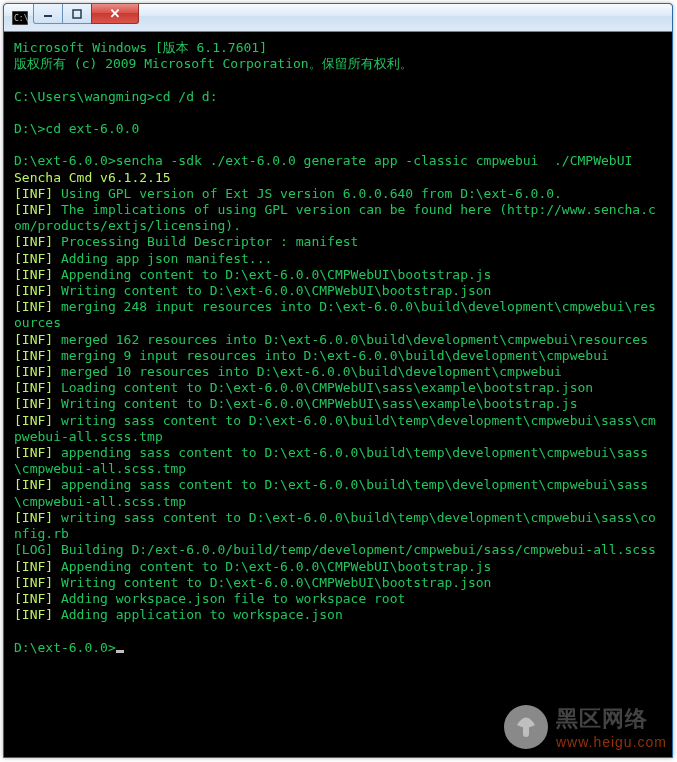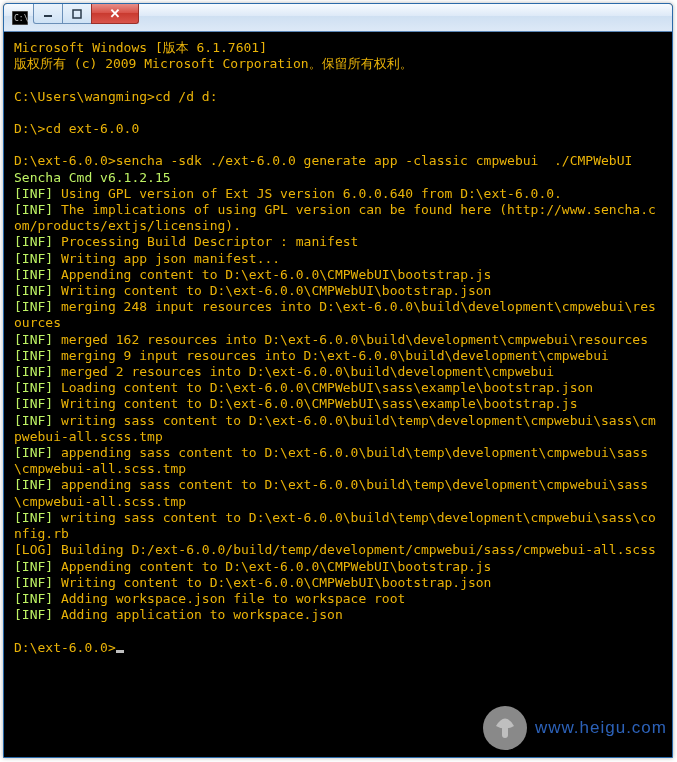--- a/index.html
+++ b/index.html
@@ -13,29 +13,29 @@
 .titlebar .title { font-size:12px; color:#1a1a1a; flex:1; white-space:nowrap; overflow:hidden; }
 .titlebar .btns { display:flex; height:100%; align-items:flex-start; }
 .titlebar .btn { width:30px; height:20px; border:1px solid #6a8fb8; border-top:none; margin-left:-1px; display:flex; align-items:center; justify-content:center; font-size:11px; cursor:pointer; }
 .titlebar .btn.min { background:linear-gradient(#eaf3fc,#cfe2f5); border-bottom-left-radius:3px; }
 .titlebar .btn.max { background:linear-gradient(#eaf3fc,#cfe2f5); }
 .titlebar .btn.close { width:48px; background:linear-gradient(#e78f89,#d9544b 45%,#c8392e 46%,#d9544b); border-color:#9a3029; border-bottom-right-radius:3px; color:#fff; font-weight:bold; font-size:13px; }
 
 .term { position:absolute; left:6px; top:32px; right:6px; bottom:6px; background:#000; padding:4px 4px 0 4px; font-family:"NSimSun","SimSun","Consolas",monospace; font-size:13px; line-height:16.2px; color:#c0c0c0; overflow:hidden; }
 .term pre { margin:0; white-space:pre-wrap; word-break:break-all; font-family:inherit; }
 .g { color:#bef264; }
-.w { color:#eab308; }
+.w { color:#22c55e; }
 .cursor { display:inline-block; width:8px; height:3px; background:#c0c0c0; vertical-align:baseline; margin-bottom:-1px; animation:blink 1s steps(1) infinite; }
 @keyframes blink { 50%{opacity:0} }
 
 .watermark { position:absolute; right:10px; bottom:12px; display:flex; align-items:center; gap:8px; opacity:0.75; color:#4a4a4a; pointer-events:none; }
 .watermark .mush { width:44px; height:44px; border-radius:50%; background:#b7b7b7; display:flex; align-items:center; justify-content:center; }
 .watermark .mush svg{display:block}
 .watermark .txt .t1{font-size:22px; font-weight:bold; color:#5a5a5a; letter-spacing:1px;}
-.watermark .txt .t2{font-size:17px; color:#3b82f6; letter-spacing:1px;}
+.watermark .txt .t2{font-size:14px; color:#c2410c; letter-spacing:1px;}
 </style>
 </head>
 <body>
 
 <div class="window">
   <div class="titlebar">
     <span class="icon">
       <svg width="16" height="14" viewBox="0 0 16 14">
           <rect x="0" y="0" width="16" height="14" fill="#000" stroke="#888" stroke-width="1"></rect>
           <text x="2" y="10" font-size="8" fill="#c0c0c0" font-family="monospace">C:\</text>
@@ -61,27 +61,27 @@
 <span class="w"></span>
 <span class="w">C:\Users\wangming&gt;cd /d d:</span>
 <span class="w"></span>
 <span class="w">D:\&gt;cd ext-6.0.0</span>
 <span class="w"></span>
 <span class="w">D:\ext-6.0.0&gt;sencha -sdk ./ext-6.0.0 generate app -classic cmpwebui  ./CMPWebUI</span>
 <span class="g">Sencha Cmd v6.1.2.15</span>
 <span class="g">[INF]</span><span class="w"> Using GPL version of Ext JS version 6.0.0.640 from D:\ext-6.0.0.</span>
 <span class="g">[INF]</span><span class="w"> The implications of using GPL version can be found here (http://www.sencha.com/products/extjs/licensing).</span>
 <span class="g">[INF]</span><span class="w"> Processing Build Descriptor : manifest</span>
-<span class="g">[INF]</span><span class="w"> Writing app json manifest...</span>
+<span class="g">[INF]</span><span class="w"> Adding app json manifest...</span>
 <span class="g">[INF]</span><span class="w"> Appending content to D:\ext-6.0.0\CMPWebUI\bootstrap.js</span>
 <span class="g">[INF]</span><span class="w"> Writing content to D:\ext-6.0.0\CMPWebUI\bootstrap.json</span>
 <span class="g">[INF]</span><span class="w"> merging 248 input resources into D:\ext-6.0.0\build\development\cmpwebui\resources</span>
 <span class="g">[INF]</span><span class="w"> merged 162 resources into D:\ext-6.0.0\build\development\cmpwebui\resources</span>
 <span class="g">[INF]</span><span class="w"> merging 9 input resources into D:\ext-6.0.0\build\development\cmpwebui</span>
-<span class="g">[INF]</span><span class="w"> merged 2 resources into D:\ext-6.0.0\build\development\cmpwebui</span>
+<span class="g">[INF]</span><span class="w"> merged 10 resources into D:\ext-6.0.0\build\development\cmpwebui</span>
 <span class="g">[INF]</span><span class="w"> Loading content to D:\ext-6.0.0\CMPWebUI\sass\example\bootstrap.json</span>
 <span class="g">[INF]</span><span class="w"> Writing content to D:\ext-6.0.0\CMPWebUI\sass\example\bootstrap.js</span>
 <span class="g">[INF]</span><span class="w"> writing sass content to D:\ext-6.0.0\build\temp\development\cmpwebui\sass\cmpwebui-all.scss.tmp</span>
 <span class="g">[INF]</span><span class="w"> appending sass content to D:\ext-6.0.0\build\temp\development\cmpwebui\sass\cmpwebui-all.scss.tmp</span>
 <span class="g">[INF]</span><span class="w"> appending sass content to D:\ext-6.0.0\build\temp\development\cmpwebui\sass\cmpwebui-all.scss.tmp</span>
 <span class="g">[INF]</span><span class="w"> writing sass content to D:\ext-6.0.0\build\temp\development\cmpwebui\sass\config.rb</span>
 <span class="w">[LOG] Building D:/ext-6.0.0/build/temp/development/cmpwebui/sass/cmpwebui-all.scss</span>
 <span class="g">[INF]</span><span class="w"> Appending content to D:\ext-6.0.0\CMPWebUI\bootstrap.js</span>
 <span class="g">[INF]</span><span class="w"> Writing content to D:\ext-6.0.0\CMPWebUI\bootstrap.json</span>
 <span class="g">[INF]</span><span class="w"> Adding workspace.json file to workspace root</span>
@@ -93,15 +93,16 @@
 </div>
 
 <div class="watermark">
   <div class="mush">
     <svg width="30" height="30" viewBox="0 0 30 30">
         <path d="M6 13 Q15 -2 24 13 Q15 18 6 13 Z" fill="#fff"></path>
         <rect x="12" y="13" width="6" height="12" rx="3" fill="#fff"></rect>
       </svg>
   </div>
   <div class="txt">
+    <div class="t1">黑区网络</div>
     <div class="t2">www.heigu.com</div>
   </div>
 </div>
 
 </body></html>

